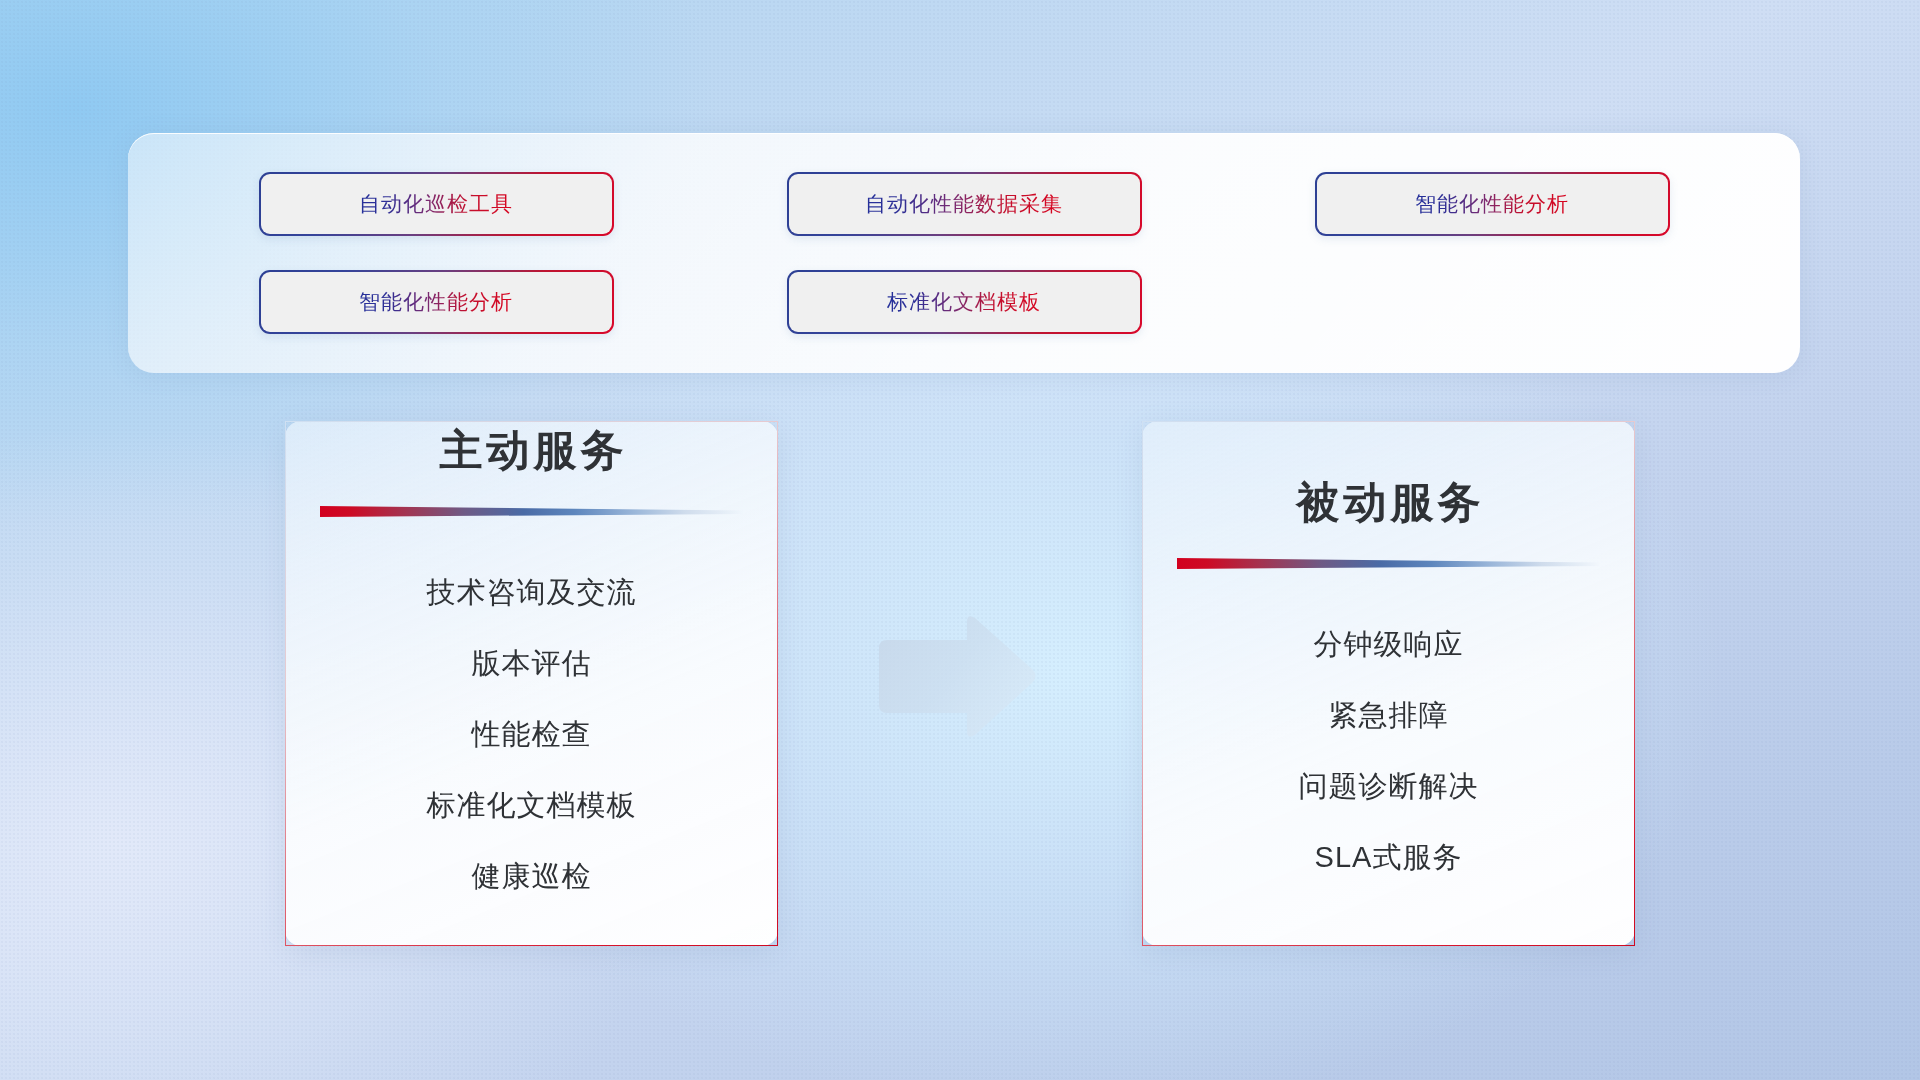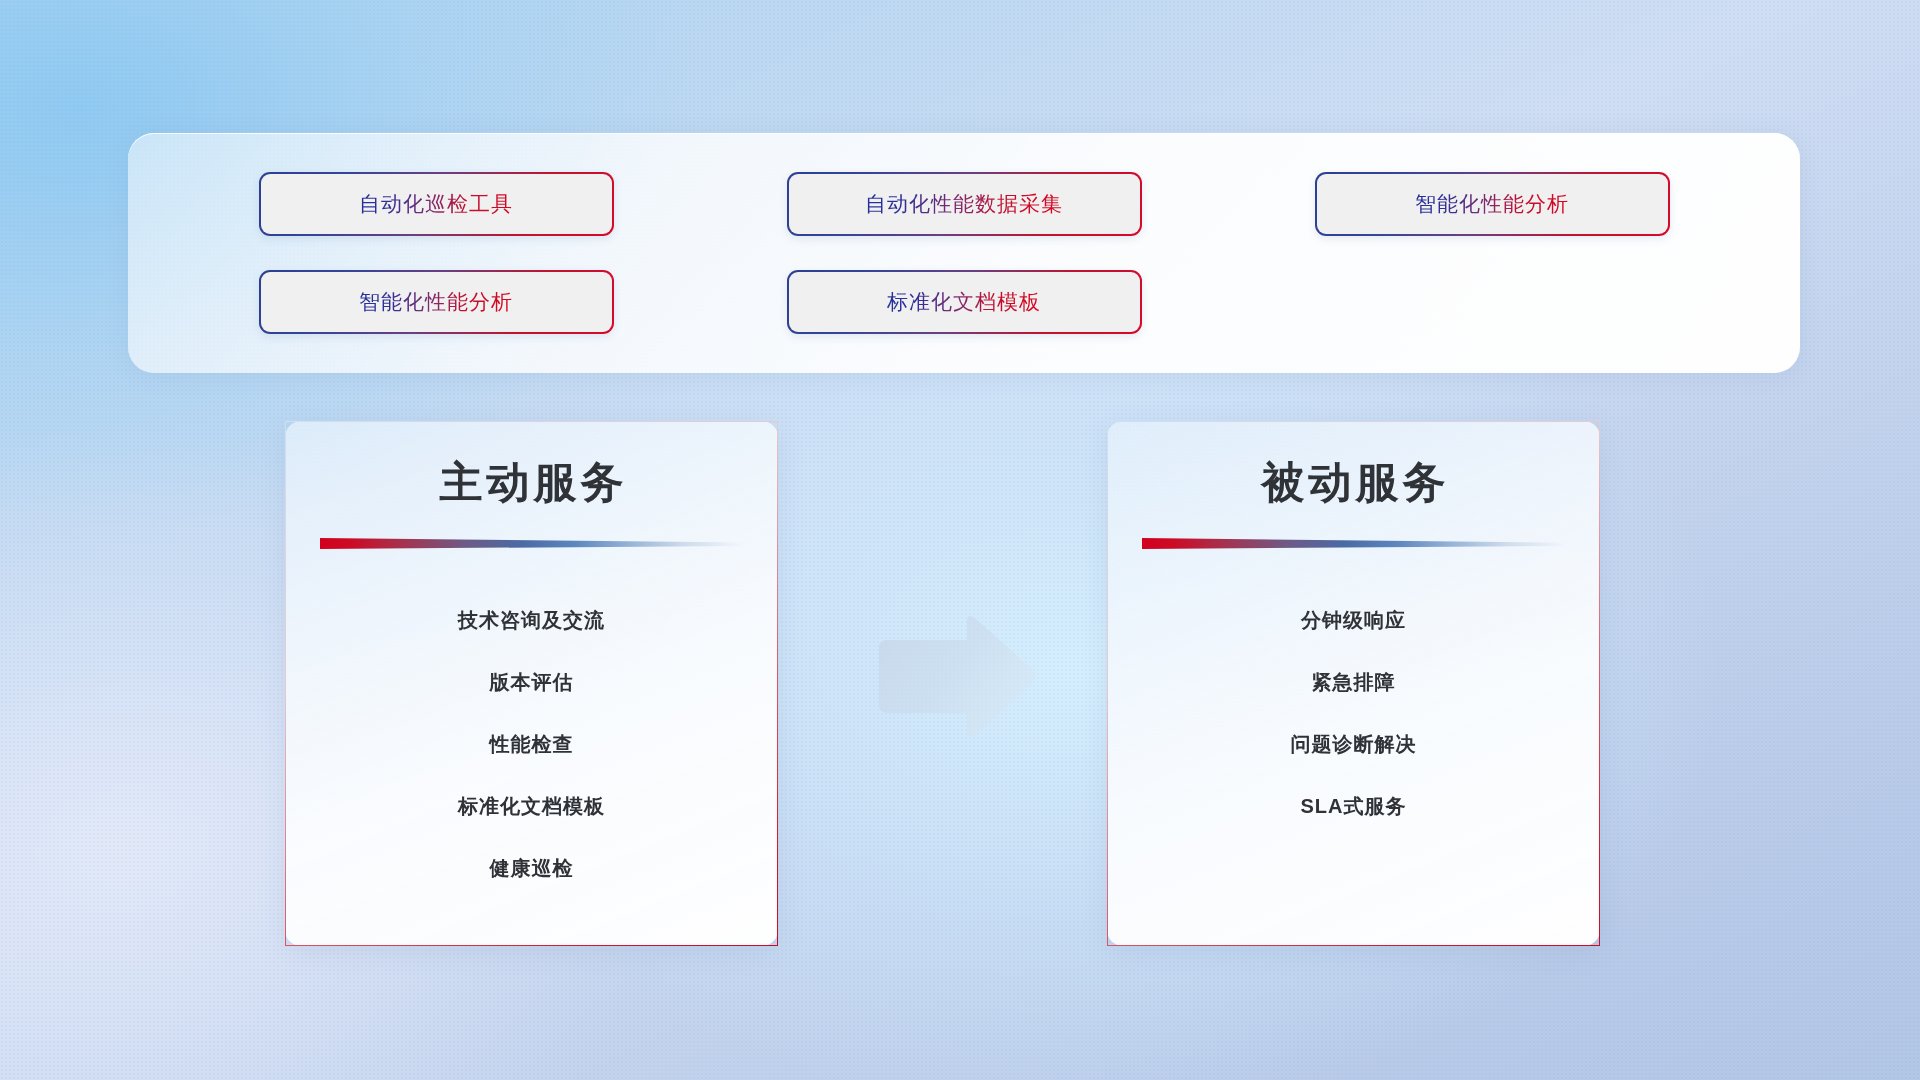--- a/index.html
+++ b/index.html
@@ -82,24 +82,23 @@
     border:1.5px solid;
     border-image:linear-gradient(152deg,#cfe0f2 0%,#e7c9cf 34%,#e0616f 62%,#d8142c 88%,#cf0a22 100%) 1;
     background:linear-gradient(158deg, rgba(229,241,252,0.78) 0%, rgba(239,246,253,0.90) 26%, rgba(250,252,254,0.97) 58%, rgba(255,255,255,0.99) 100%);
     box-shadow:0 6px 26px rgba(120,150,190,0.18);
     display:flex; flex-direction:column;
     align-items:center;
     z-index:3;
     overflow:hidden;
   }
   .card.left { left:285px; }
-  .card.right{ left:1107px; }
+  .card.right{ left:1142px;justify-content:center; }
 
   .card-title{
-    margin-top:32px;
     font-size:43px;
     font-weight:700;
     color:#2f3236;
     letter-spacing:4px;
     text-indent:4px;
   }
 
   
   .divider{
     position:relative;
@@ -114,22 +113,22 @@
   }
 
   .card-list{
     margin-top:40px;
     width:100%;
     display:flex; flex-direction:column;
     align-items:center;
     gap:0;
   }
   .card-item{
-    font-size:20px;
-    font-weight:700;
+    font-size:29px;
+    font-weight:400;
     color:#2f3236;
     letter-spacing:1px;
     line-height:1;
     padding:21px 0;
     white-space:nowrap;
   }
 
   
   .arrow{
     position:absolute;

